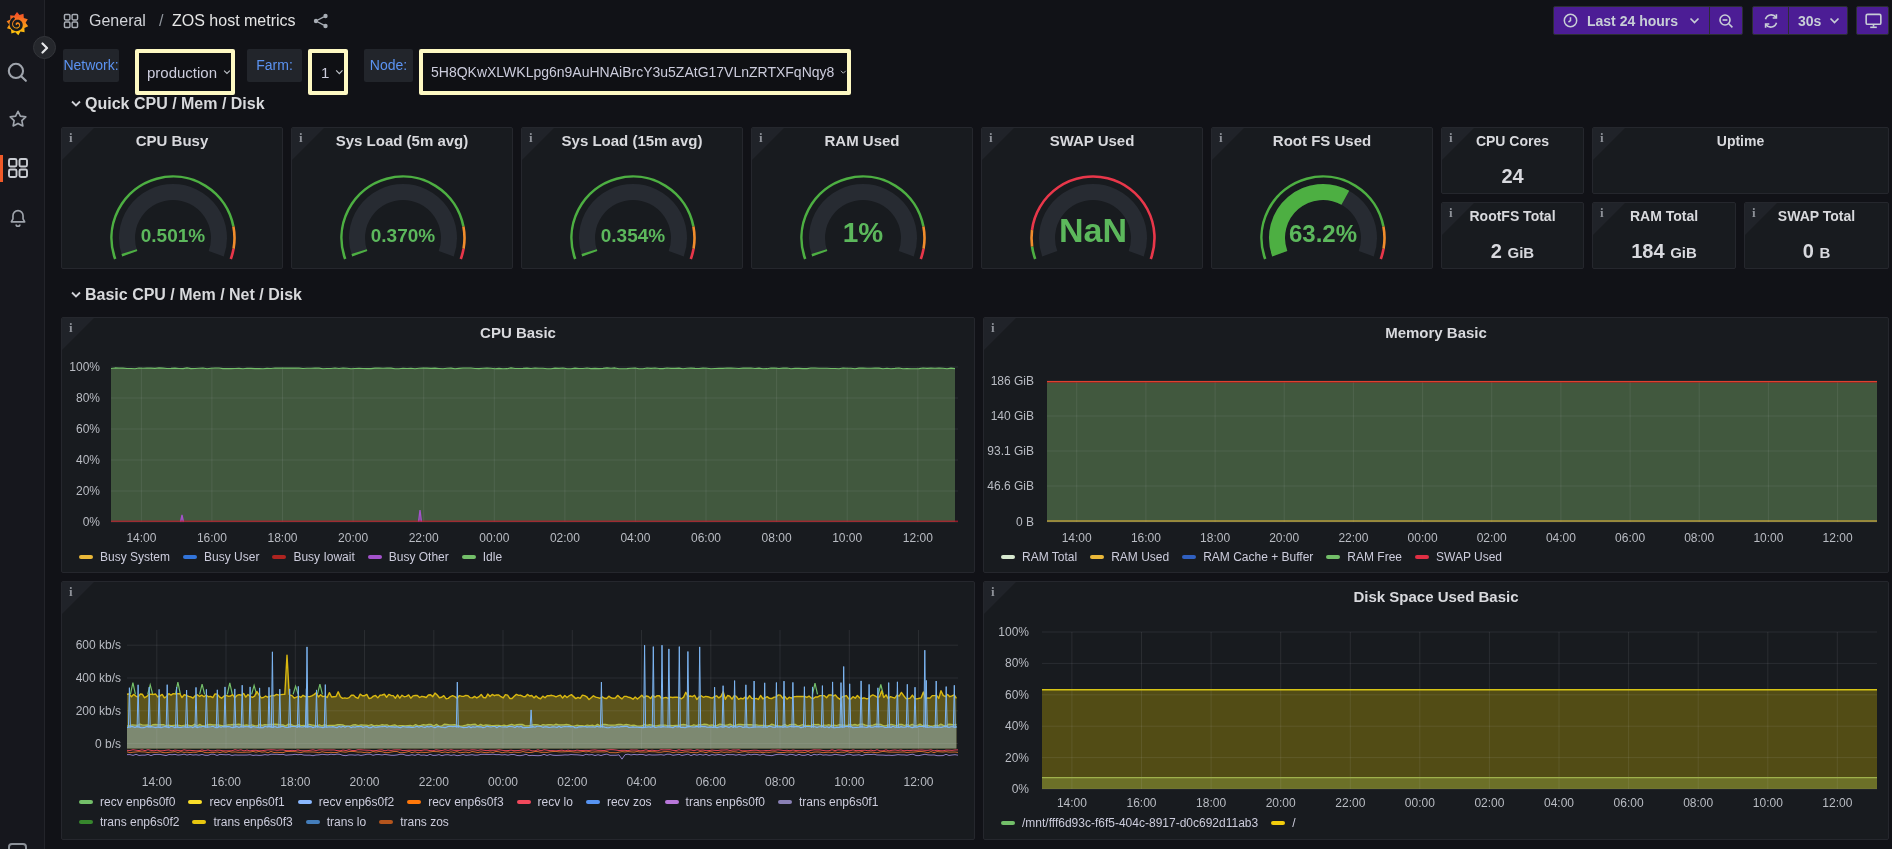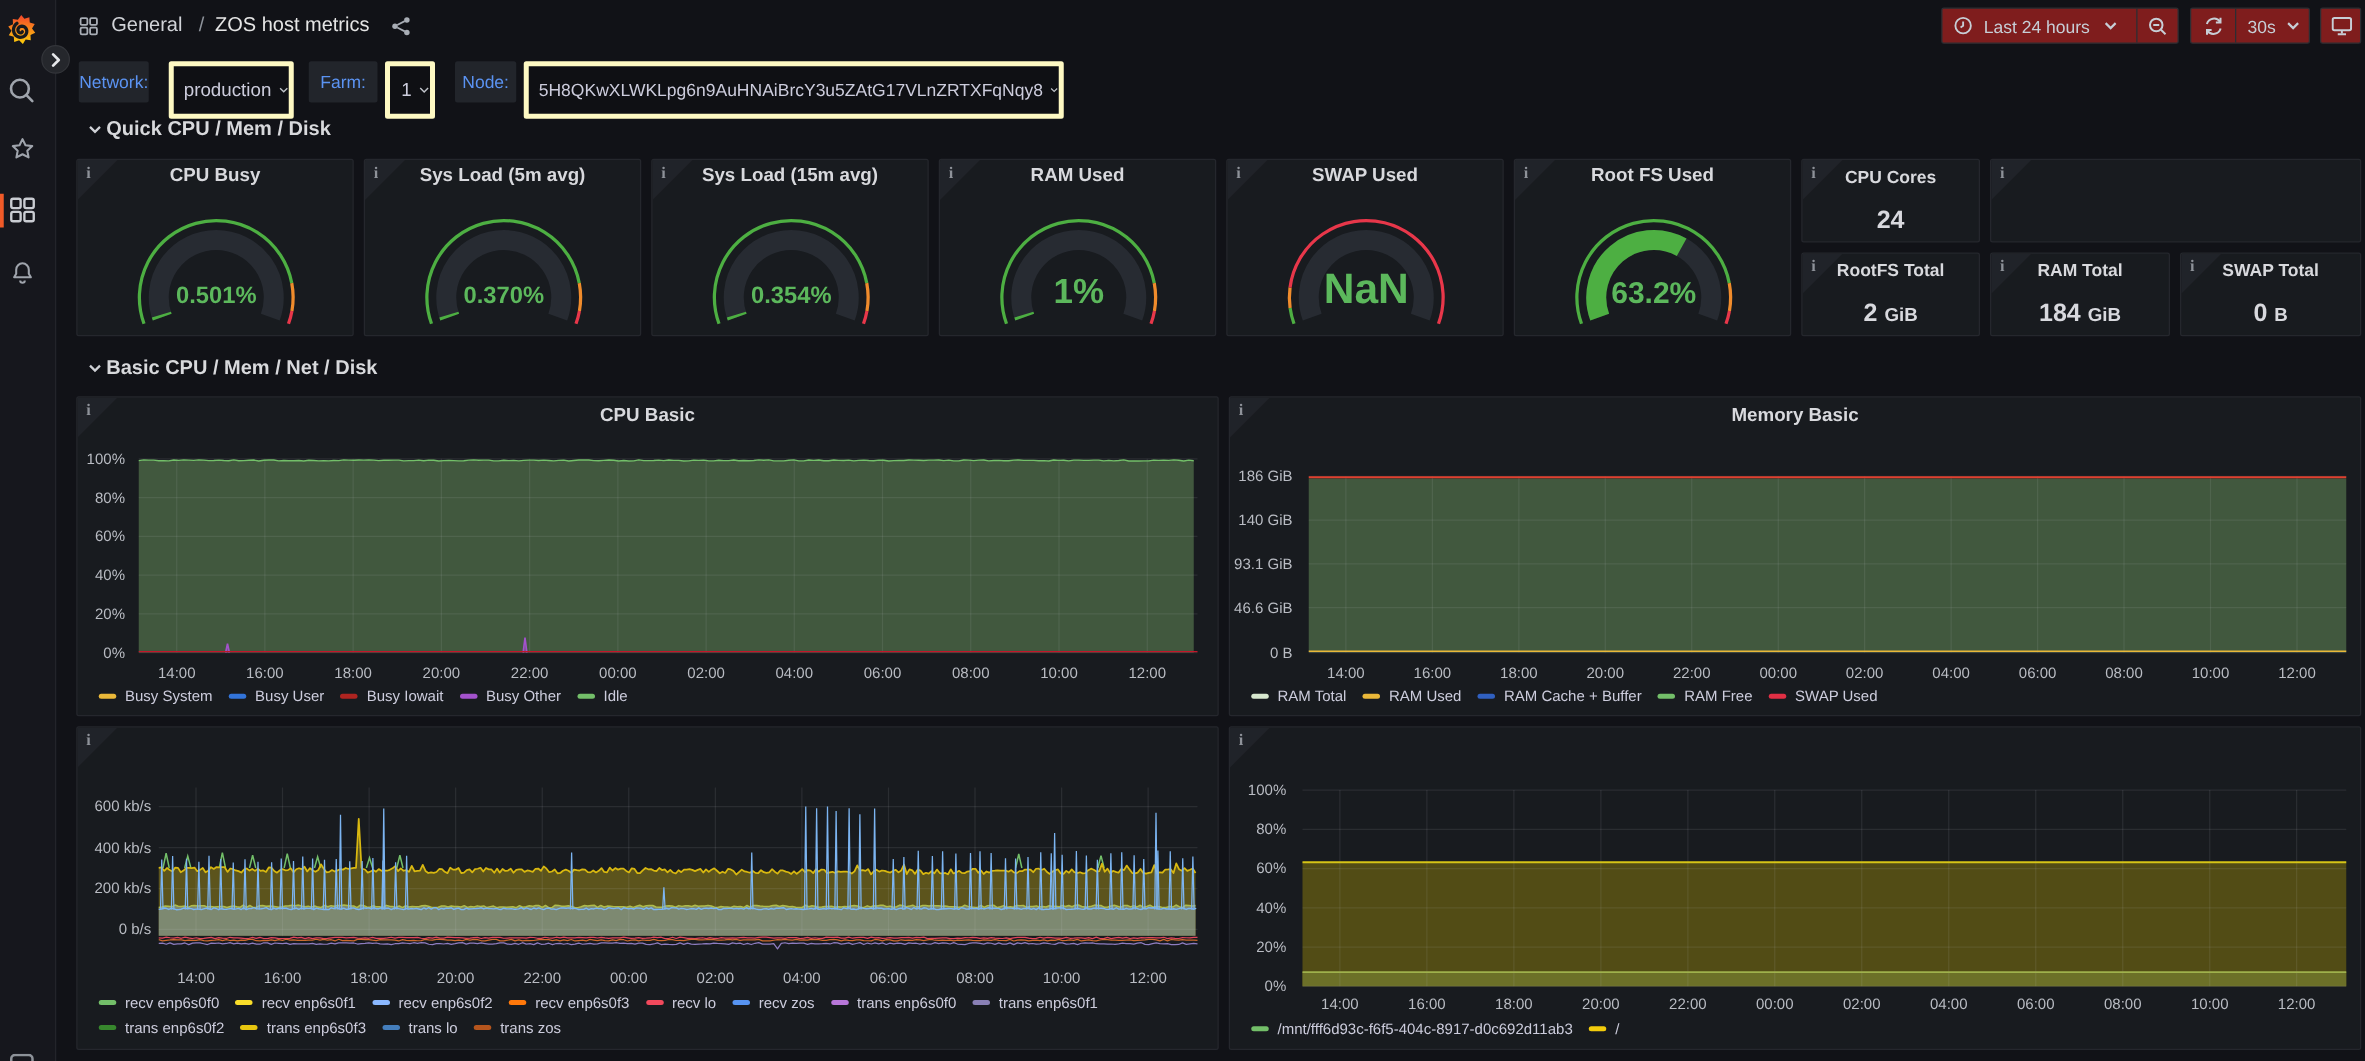--- a/index.html
+++ b/index.html
@@ -10,21 +10,21 @@
 .statv .unit{font-size:15px}
 .axis{font-size:12px;fill:#b9bcc3;font-family:"Liberation Sans",sans-serif}
 .legend{position:absolute;left:17px;bottom:8px;display:flex;align-items:center;white-space:nowrap;font-size:12px;color:#ccccdc}
 .legend2{bottom:30px}
 .legend3{bottom:10px;position:absolute;left:17px;display:flex;align-items:center;white-space:nowrap;font-size:12px;color:#ccccdc}
 .li{display:inline-flex;align-items:center;margin-right:13px}
 .sw{display:inline-block;width:14px;height:4px;border-radius:2px;margin-right:7px}
 .chip{position:absolute;height:33px;top:49px;background:#22252b;border-radius:2px;color:#5b93f2;font-size:14px;font-weight:500;text-align:center;line-height:33px}
 .vbox{position:absolute;height:46px;top:49px;background:#0f1014;border:4px solid #fef9c3;border-radius:2px;color:#ccccdc;font-size:15px;line-height:31px}
 .sechead{position:absolute;color:#d8d9dc;font-size:16px;font-weight:bold}
-.tbtn{position:absolute;top:6px;height:29px;background:#7f1d1d;border:1px solid #2c2e33;border-radius:2px;color:#c7ced6;font-size:14px;font-weight:400;display:flex;align-items:center}
+.tbtn{position:absolute;top:6px;height:29px;background:#4c1d95;border:1px solid #2c2e33;border-radius:2px;color:#c7ced6;font-size:14px;font-weight:700;display:flex;align-items:center}
 </style></head><body>
 <div style="position:absolute;left:0;top:0;width:45px;height:849px;background:#16171d;border-right:1px solid #23242a"></div>
 <svg width="24" height="26" viewBox="0 0 24 26" style="position:absolute;left:5px;top:11px">
 <defs>
       <linearGradient id="glg" x1="0" y1="0" x2="0" y2="1">
 <stop offset="0" stop-color="#f4462b"></stop>
         <stop offset="1" stop-color="#fccf0a"></stop>
       </linearGradient>
     </defs>
 <path fill="url(#glg)" d="M12 1 L14.5 4 L18.5 2.8 L18.8 7 L22.8 8.2 L20.6 11.8 L23.2 15.2 L19.4 17 L19.6 21.2 L15.5 20.6 L13.3 24.2 L10.3 21.2 L6.4 22.6 L6 18.4 L2 17.2 L4.2 13.6 L1.6 10.2 L5.4 8.4 L5.2 4.2 L9.3 4.8 Z"></path>
@@ -220,20 +220,21 @@
   </div>
 <div class="panel" style="left:1441px;top:127px;width:143px;height:67px">
     <div class="corner"></div>
     <div class="ci">i</div>
     <div class="ptitle" style="line-height:26px;font-size:14px">CPU Cores</div>
     <div class="statv" style="top:35px;height:27px;line-height:27px">24</div>
   </div>
 <div class="panel" style="left:1592px;top:127px;width:297px;height:67px">
     <div class="corner"></div>
     <div class="ci">i</div>
+    <div class="ptitle" style="line-height:26px;font-size:14px">Uptime</div>
   </div>
 <div class="panel" style="left:1441px;top:202px;width:143px;height:67px">
     <div class="corner"></div>
     <div class="ci">i</div>
     <div class="ptitle" style="line-height:26px;font-size:14px">RootFS Total</div>
     <div class="statv" style="top:35px;height:27px;line-height:27px">2 <span class="unit">GiB</span></div>
   </div>
 <div class="panel" style="left:1592px;top:202px;width:144px;height:67px">
     <div class="corner"></div>
     <div class="ci">i</div>
@@ -482,20 +483,21 @@
     <div class="legend legend3">
       <span class="li"><span class="sw" style="background:#37872d"></span>trans enp6s0f2</span>
       <span class="li"><span class="sw" style="background:#e7c60f"></span>trans enp6s0f3</span>
       <span class="li"><span class="sw" style="background:#447ebc"></span>trans lo</span>
       <span class="li"><span class="sw" style="background:#b5551d"></span>trans zos</span>
     </div>
   </div>
 <div class="panel" style="left:983px;top:581px;width:906px;height:259px">
     <div class="corner"></div>
     <div class="ci">i</div>
+    <div class="ptitle">Disk Space Used Basic</div>
     <svg width="906" height="259" style="position:absolute;left:0;top:0">
       <path d="M 58.0 107.78 L 893.0 107.78 L 893.0 207.0 L 58.0 207.0 Z" fill="#524c15" opacity="1.0"></path>
       <path d="M 58.0 195.70 L 893.0 195.70 L 893.0 207.0 L 58.0 207.0 Z" fill="#6c7028" opacity="1.0"></path>
       <line x1="87.9" y1="50.0" x2="87.9" y2="207.0" stroke="rgba(204,204,220,0.10)" stroke-width="1"></line>
       <line x1="157.5" y1="50.0" x2="157.5" y2="207.0" stroke="rgba(204,204,220,0.10)" stroke-width="1"></line>
       <line x1="227.1" y1="50.0" x2="227.1" y2="207.0" stroke="rgba(204,204,220,0.10)" stroke-width="1"></line>
       <line x1="296.7" y1="50.0" x2="296.7" y2="207.0" stroke="rgba(204,204,220,0.10)" stroke-width="1"></line>
       <line x1="366.3" y1="50.0" x2="366.3" y2="207.0" stroke="rgba(204,204,220,0.10)" stroke-width="1"></line>
       <line x1="435.8" y1="50.0" x2="435.8" y2="207.0" stroke="rgba(204,204,220,0.10)" stroke-width="1"></line>
       <line x1="505.4" y1="50.0" x2="505.4" y2="207.0" stroke="rgba(204,204,220,0.10)" stroke-width="1"></line>

